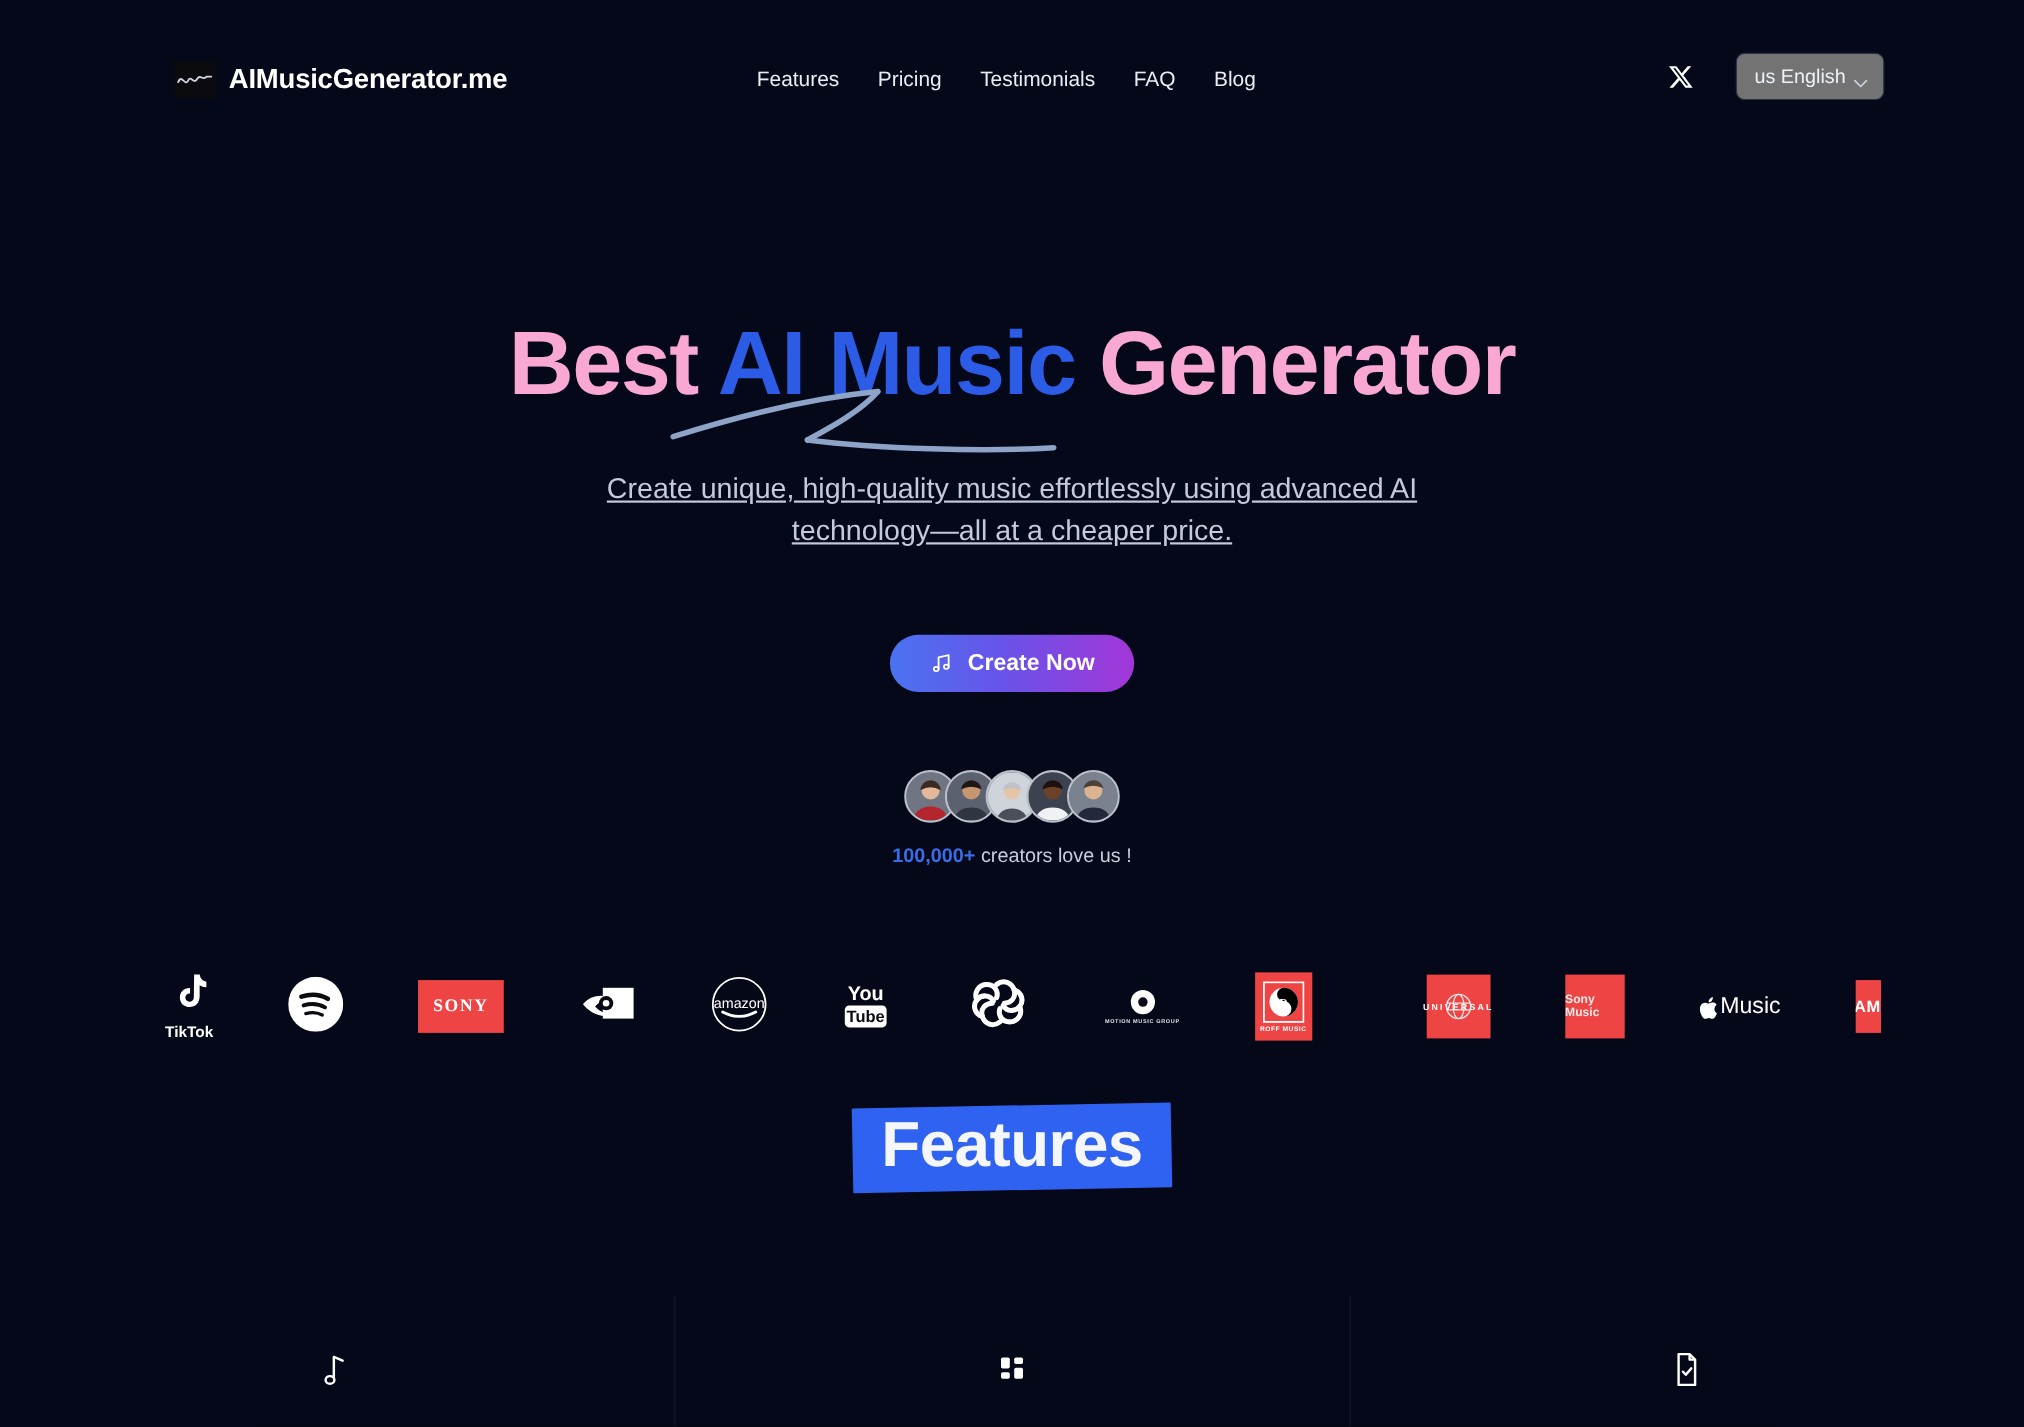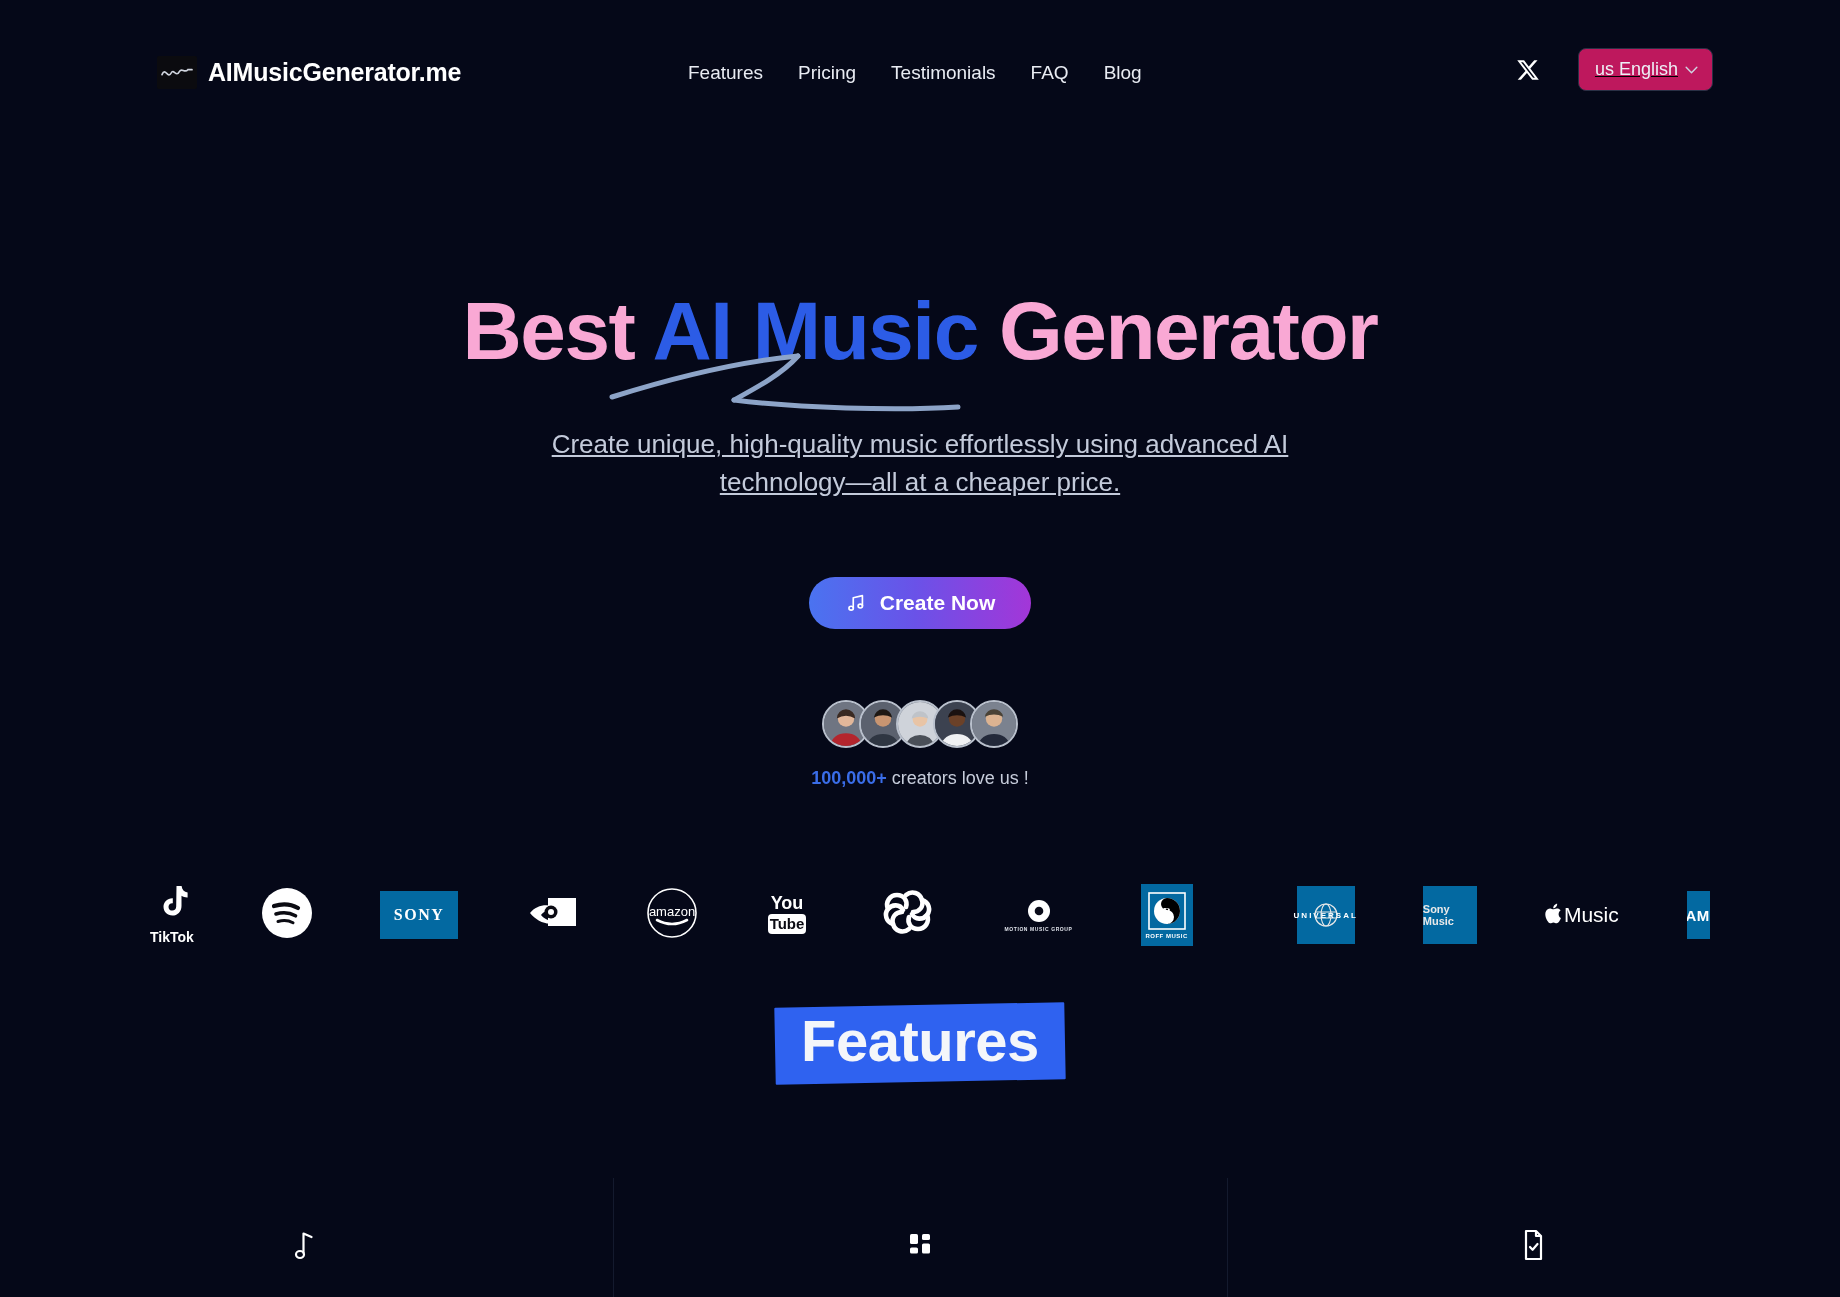--- a/index.html
+++ b/index.html
@@ -37,25 +37,24 @@
   .nav-item {
     font-size: 19px; color: #e9ecf3; white-space: nowrap; cursor: pointer;
     font-weight: 400;
   }
   .header-right {
     position: absolute; right: 127px; top: 48px;
     display: flex; align-items: center; gap: 38px;
   }
   .x-icon { width: 24px; height: 24px; display:block; cursor: pointer; }
   .lang-select {
-    display: flex; align-items: center; gap: 7px;
+    display: flex; align-items: flex-end; gap: 7px;
     border: 1px solid #2a3045; border-radius: 8px;
     padding: 10px 14px 10px 16px; cursor: pointer;
-    background: #be185d;
-    text-decoration: underline;
+    background: #737373;
   }
   .lang-label { font-size: 18px; color: #eef1f7; white-space: nowrap; }
   .chev { width: 13px; height: 8px; display:block; }
 
   
   .hero { position: absolute; top: 0; left: 0; width: 1840px; }
   .hero-title {
     position: absolute; top: 290px; left: 0; width: 1840px;
     text-align: center; font-size: 82px; line-height: 1; font-weight: 700;
     letter-spacing: -1.5px; white-space: nowrap;
@@ -102,31 +101,31 @@
   
   .logos {
     position: absolute; top: 865px; left: 150px; width: 1560px; height: 100px;
     display: flex; align-items: center; justify-content: space-between;
   }
   .logo-cell {
     display: flex; flex-direction: column; align-items: center; justify-content: center;
     height: 86px; flex: none;
   }
   .logo-box {
-    background: #0369a1; display: flex; align-items: center; justify-content: center;
+    background: #ef4444; display: flex; align-items: center; justify-content: center;
   }
   .logo-txt-sony { color:#fff; font-family:"Liberation Serif", serif; font-size:16px;
     font-weight:700; letter-spacing:1.5px; }
   .logo-txt-universal { color:#fff; font-size:8px; font-weight:700; letter-spacing:2px; }
   .logo-txt-sonymusic { color:#e9e9e9; font-size:11px; }
   .logo-txt-mmg { color:#dfe2ea; font-size:5px; font-weight:700; letter-spacing:0.6px; }
   .logo-txt-roff { color:#fff; font-size:6px; font-weight:700; letter-spacing:0.5px; }
   .logo-txt-yamaha { color:#fff; font-size:15px; font-weight:700; letter-spacing:0.5px; }
   .tiktok-label { color:#fff; font-size:14px; font-weight:700; margin-top:2px; }
-  .apple-music { display:flex; align-items:flex-start; color:#fff; font-size:21px; font-weight:500; }
+  .apple-music { display:flex; align-items:flex-end; color:#fff; font-size:21px; font-weight:500; }
 
   
   .features-head {
     position: absolute; top: 1005px; left: 0; width: 1840px;
     display: flex; justify-content: center;
   }
   .features-badge { position: relative; display: inline-block; padding: 6px 26px 10px; }
   .features-badge-bg {
     position: absolute; inset: 0; background: #2f62f0;
     transform: rotate(-1.1deg); border-radius: 1px;

